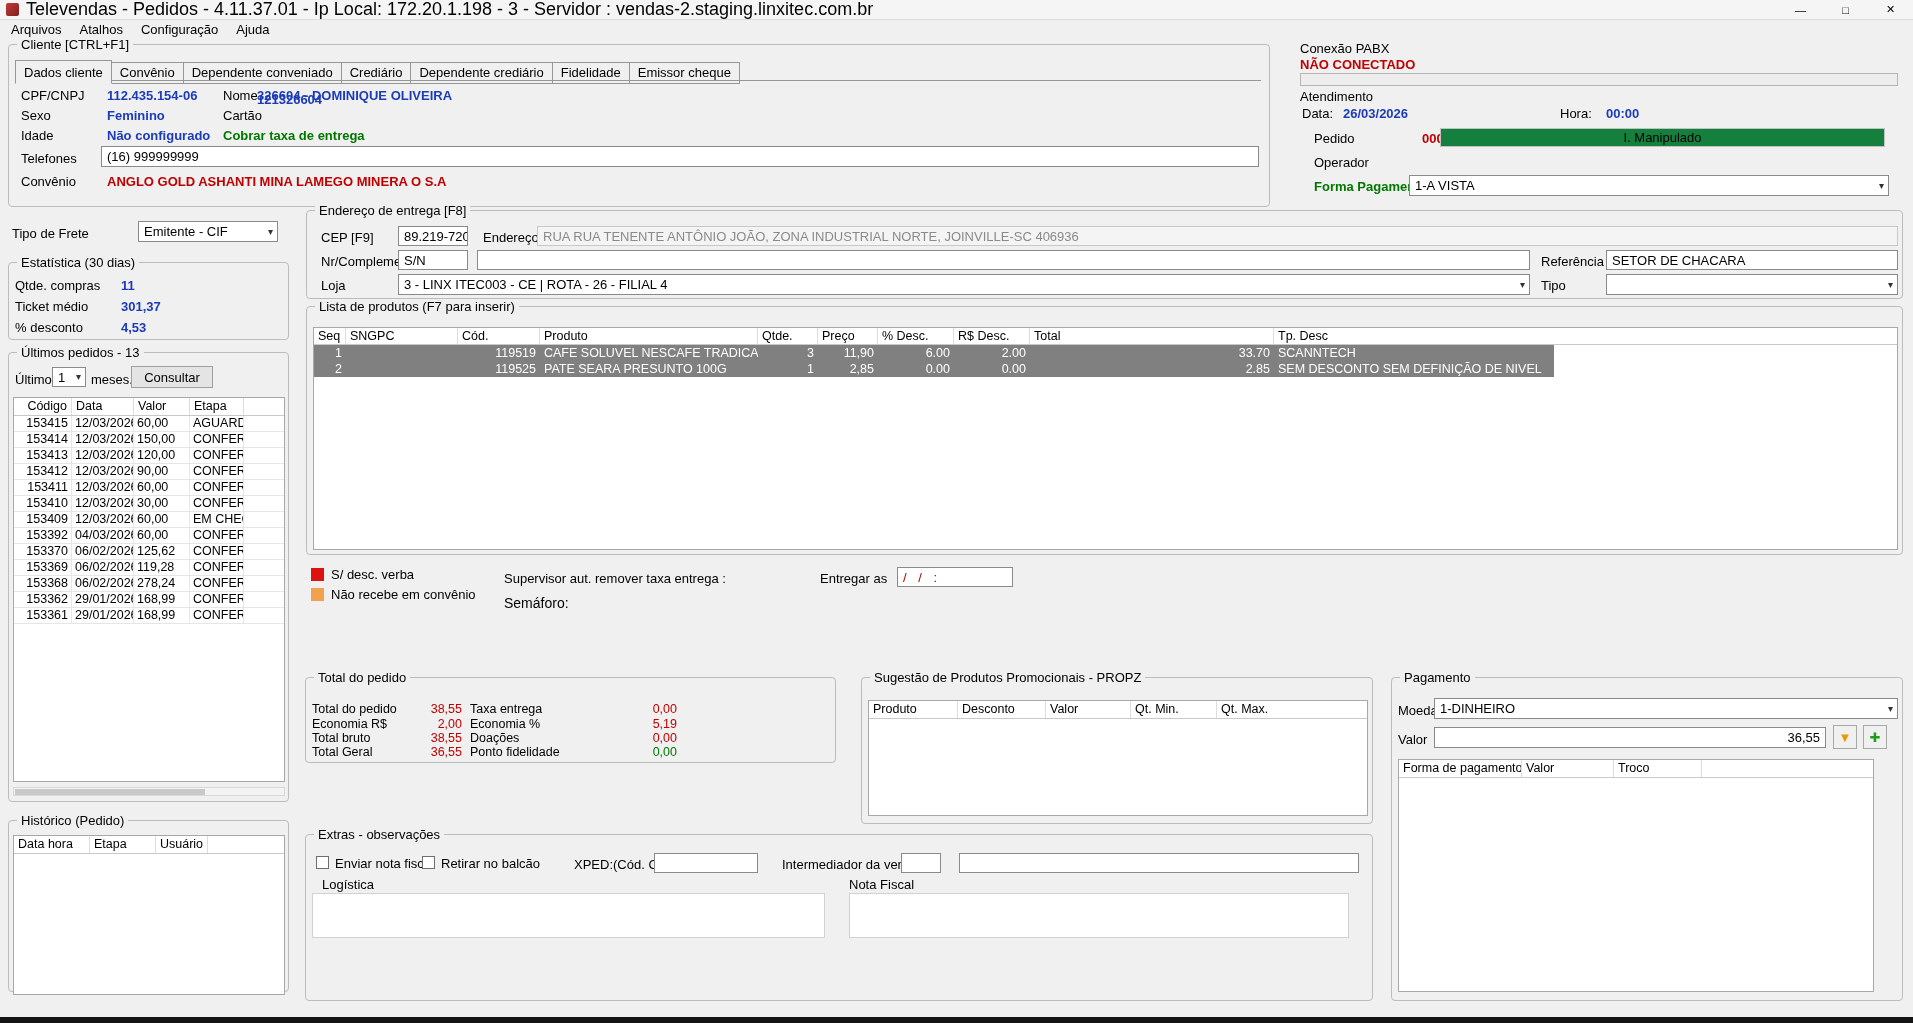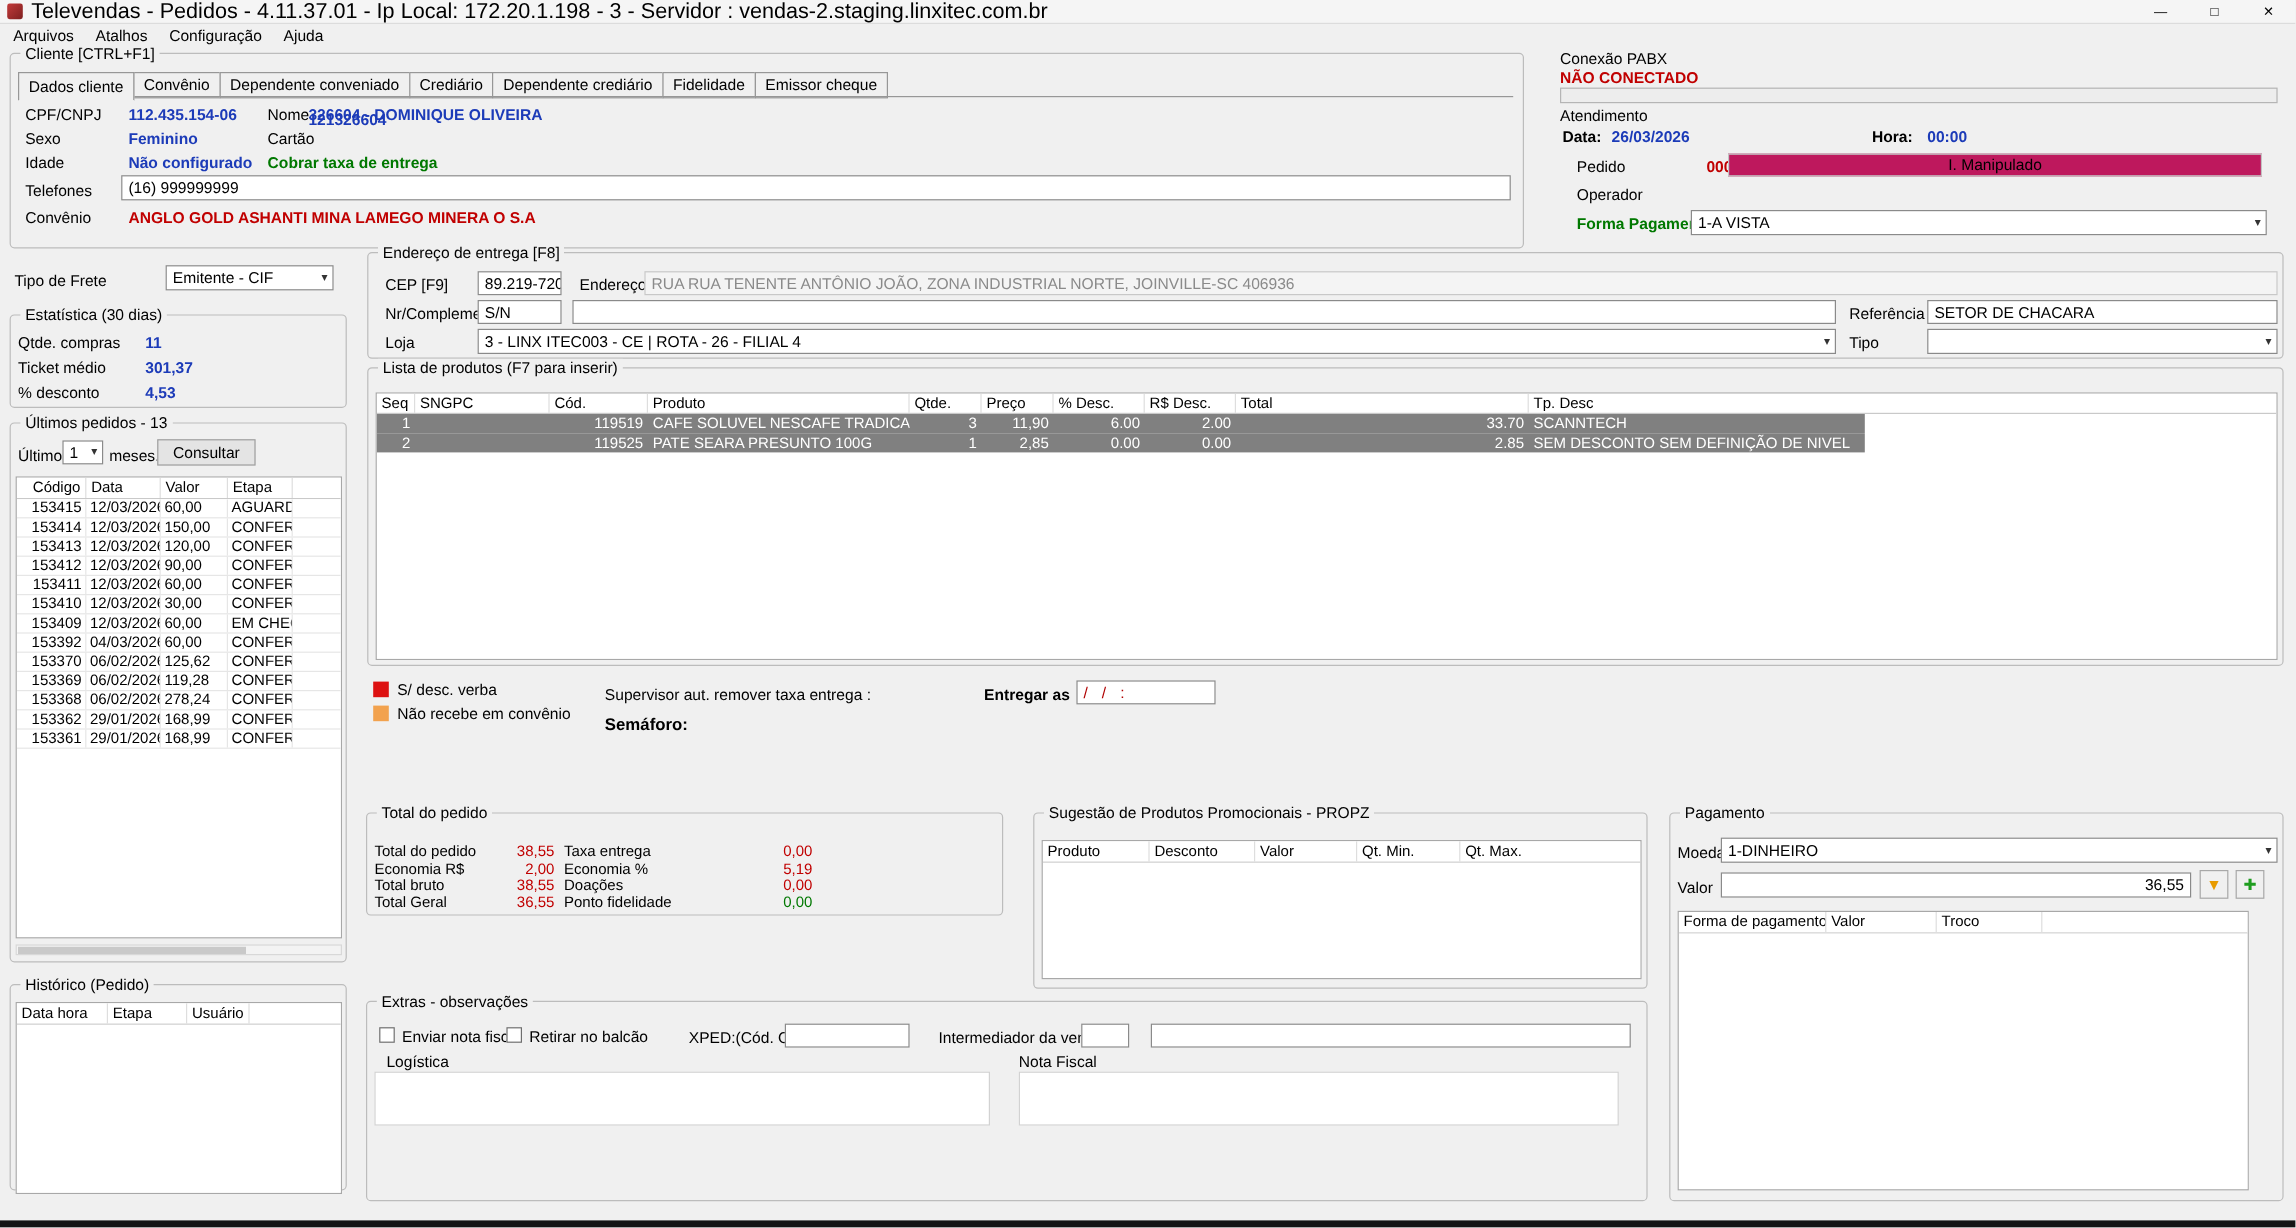--- a/index.html
+++ b/index.html
@@ -7,21 +7,21 @@
 body{background:#f0f0f0;font-family:"Liberation Sans",sans-serif;font-size:13px;color:#000}
 .win{position:relative;width:1913px;height:1023px;overflow:hidden;background:#f0f0f0}
 .titlebar{position:absolute;left:0;top:0;width:100%;height:20px;background:#f5f5f5;border-bottom:1px solid #dcdcdc;display:flex;align-items:center}
 .appicon{width:13px;height:13px;margin:0 7px 0 6px;background:linear-gradient(135deg,#c23a3a,#7e1f1f);border-radius:2px;flex:0 0 13px}
 .title{font-size:18px;white-space:nowrap}
 .wctrls{position:absolute;right:0;top:0;height:100%;display:flex}
 .wbtn{width:45px;height:100%;display:flex;align-items:center;justify-content:center;font-size:11px}
 .menubar{position:absolute;left:2px;top:20px;width:100%;height:18px;display:flex;align-items:center}
 .mi{padding:1px 9px;white-space:nowrap}
 .lab{position:absolute;white-space:nowrap}
-.b{font-weight:bold}
+.b{font-weight:normal}
 .blue{color:#1c3bb8;font-weight:bold}
 .red{color:#c00000;font-weight:bold}
 .grn{color:#007800;font-weight:bold}
 .grp{position:absolute;border:1px solid #bcbcbc;border-radius:4px}
 .gt{position:absolute;top:-8px;left:8px;background:#f0f0f0;padding:0 4px;white-space:nowrap}
 .inp{position:absolute;background:#fff;border:1px solid #8a8a8a;display:flex;align-items:center;padding:0 5px;white-space:nowrap;overflow:hidden}
 .inp.dis{background:#f4f4f4;color:#8a8a8a;border-color:#c8c8c8}
 .inp.ra{justify-content:flex-end}
 .combo{position:absolute;background:#fff;border:1px solid #8a8a8a;display:flex;align-items:center;padding:0 16px 0 5px;white-space:nowrap;overflow:hidden}
 .arr{position:absolute;right:4px;top:50%;transform:translateY(-55%);font-size:10px;color:#333}
@@ -42,40 +42,40 @@
 .p3{width:218px;flex:0 0 218px}.p4{width:60px;flex:0 0 60px}.p5{width:60px;flex:0 0 60px}
 .p6{width:76px;flex:0 0 76px}.p7{width:76px;flex:0 0 76px}.p8{width:244px;flex:0 0 244px}
 .p9{flex:1 1 auto;border-right:none}
 .prow{height:16px;background:#fff}
 .psel{display:flex;width:1240px;height:16px;background:#808080;color:#fff;font-size:12.5px;overflow:hidden}
 .pcell{padding:0 4px;white-space:nowrap;overflow:hidden;line-height:16px}
 .pcell.p0,.pcell.p2,.pcell.p4,.pcell.p5,.pcell.p6,.pcell.p7,.pcell.p8{text-align:right}
 .pcell.p9{flex:1 1 auto}
 .z0{width:89px;flex:0 0 89px}.z1{width:88px;flex:0 0 88px}.z2{width:85px;flex:0 0 85px}.z3{width:86px;flex:0 0 86px}.z4{flex:1 1 auto;border-right:none}
 .g0{width:123px;flex:0 0 123px}.g1{width:92px;flex:0 0 92px}.g2{width:88px;flex:0 0 88px}.gf{flex:1 1 auto;border-right:none}
-.tabs{position:absolute;display:flex;align-items:flex-start}
+.tabs{position:absolute;display:flex;align-items:flex-end}
 .tab{border:1px solid #979797;background:#f0f0f0;padding:2px 8px 3px;margin-right:-1px;position:relative;white-space:nowrap}
 .tab.on{z-index:3;padding-top:4px;border-bottom-color:#f0f0f0}
 .tabline{position:absolute;border-top:1px solid #979797}
 .srow{height:21px;display:flex;align-items:center}
 .sl{width:106px}
 .sv{color:#1c3bb8;font-weight:bold}
 .trow{height:14.4px;display:flex;align-items:center;font-size:12.5px}
 .tl{white-space:nowrap}
 .t1{width:100px}
 .tv{text-align:right;white-space:nowrap;font-weight:normal}
 .v1{width:50px}
 .t2{margin-left:8px;width:128px}
 .v2{width:79px}
 .litem{display:flex;align-items:center;height:20px;gap:7px}
 .sw{width:13px;height:13px;flex:0 0 13px}
 .cb{position:absolute;width:13px;height:13px;background:#fff;border:1px solid #6e6e6e}
 .ta{position:absolute;background:#fff;border:1px solid #d2d2d2}
 .pbar{position:absolute;background:#ededed;border:1px solid #b5b5b5}
-.sunk{position:absolute;background:#be185d;border:1px solid #c2c2c2;display:flex;align-items:center;justify-content:center;white-space:nowrap}
+.sunk{position:absolute;background:#15803d;border:1px solid #c2c2c2;display:flex;align-items:center;justify-content:center;white-space:nowrap}
 .sb{position:absolute;background:#f3f3f3;border:1px solid #d8d8d8}
 .sbt{position:absolute;left:1px;top:1px;height:6px;background:#c9c9c9}
 .pbtn{position:absolute;width:24px;height:24px;background:#f0f0f0;border:1px solid #a8a8a8;display:flex;align-items:center;justify-content:center;font-size:13px}
 .statusbar{position:absolute;left:0;top:1001px;width:100%;height:16px}
 .strip{position:absolute;left:0;top:1017px;width:100%;height:6px;background:#141414}
 .mask{color:#b00000;letter-spacing:4px}
 </style>
 </head>
 <body>
 

